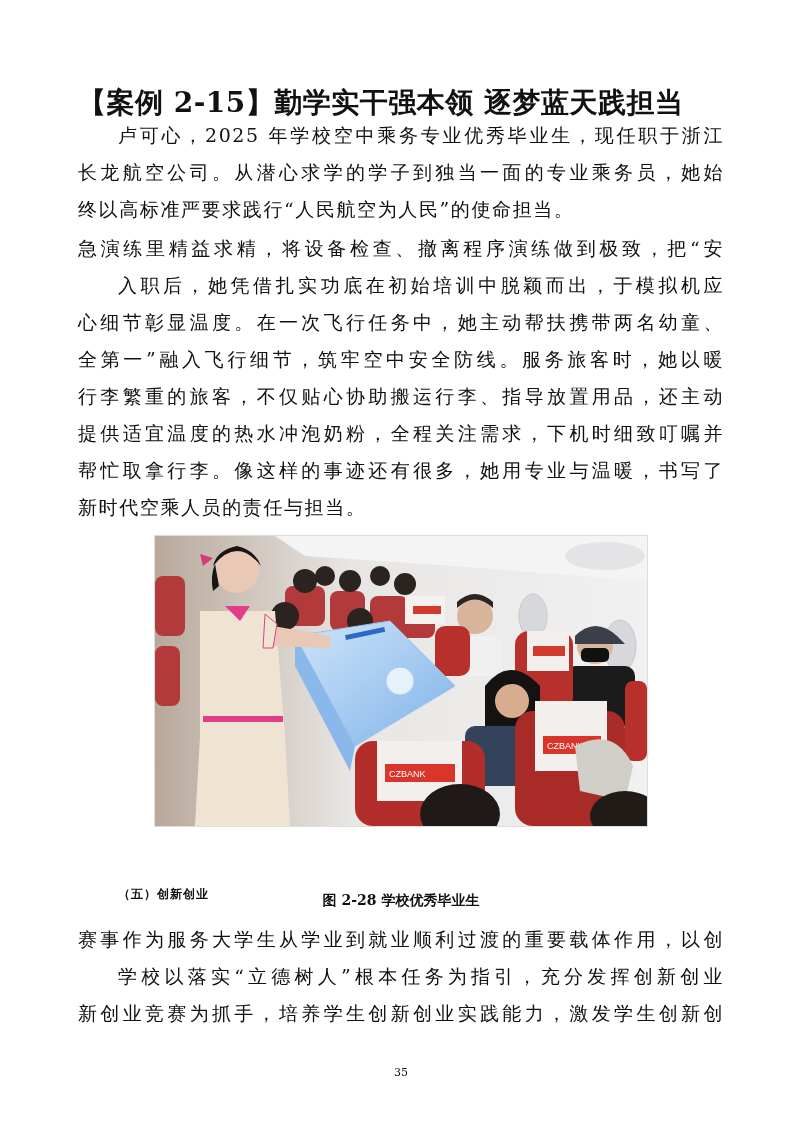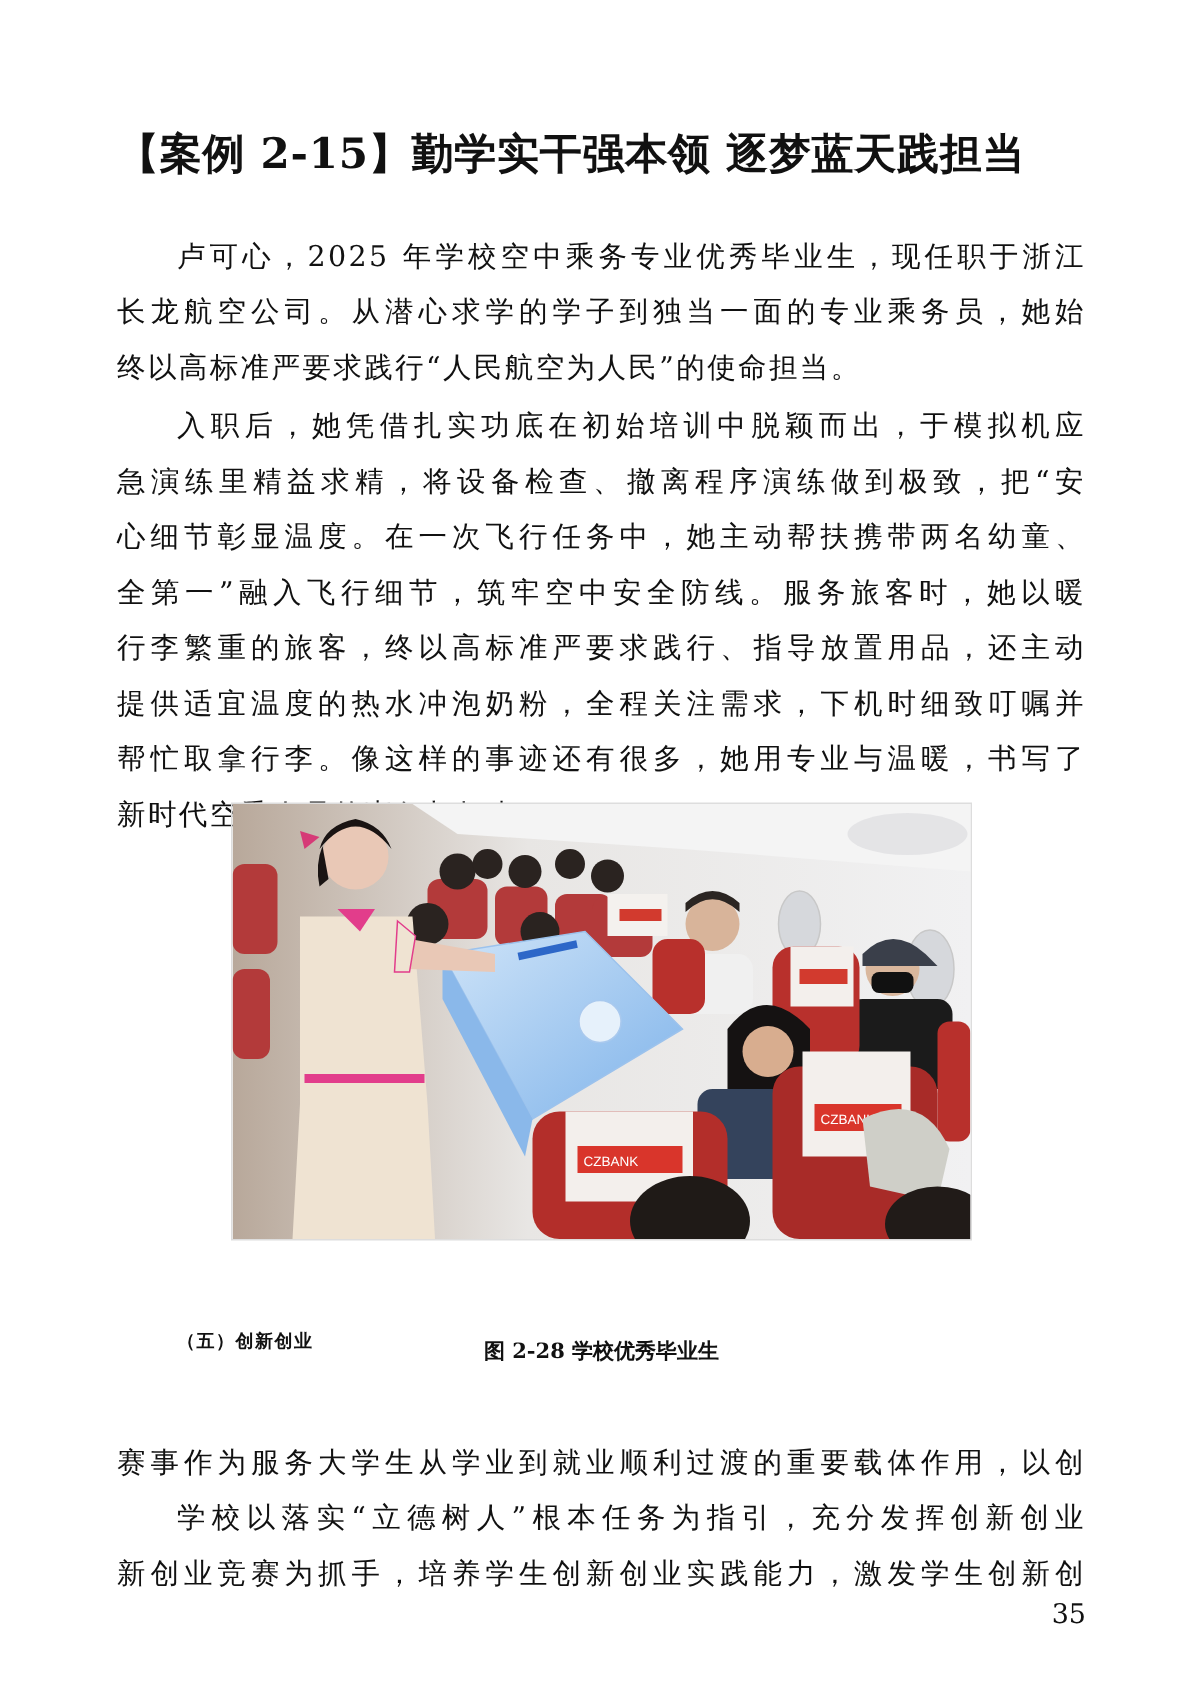--- a/index.html
+++ b/index.html
@@ -1,46 +1,46 @@
 <!DOCTYPE html>
 <html><head>
 <meta charset="utf-8">
 <style>
   html, body { margin:0; padding:0; background:#fff; }
   body { width:800px; height:1131px; position:relative; overflow:hidden;
          font-family:"DejaVu Serif","Liberation Serif",serif; color:#111; }
   .page { position:absolute; left:78px; top:0; width:646px; }
   .case-title { position:absolute; top:84px; left:0; font-size:28px; font-weight:bold; letter-spacing:0.5px; white-space:nowrap; }
-  .para { position:absolute; left:0; width:646px; font-size:19px; line-height:37px; text-align:justify; text-align-last:justify; letter-spacing:1.6px;margin-top:36px; }
+  .para { position:absolute; left:0; width:646px; font-size:19px; line-height:37px; text-align:justify; text-align-last:justify; letter-spacing:1.6px; }
   .para .line { display:block; white-space:nowrap; text-align:justify; text-align-last:justify; }
   .para .line.last { text-align-last:left; }
   .indent { padding-left:40px; }
   .photo { position:absolute; left:154px; top:535px; width:492px; height:290px; overflow:hidden; border:1px solid #ddd; }
   .caption { position:absolute; top:846px; left:0; width:646px; text-align:center; font-size:14px; font-weight:bold;margin-top:46px; }
   .section { position:absolute; top:886px; left:40px; font-size:12px; font-weight:bold; letter-spacing:1px; }
-  .page-num { position:absolute; top:1066px; left:0; width:646px; text-align:right; font-size:18px; }
+  .page-num { position:absolute; top:1066px; left:0; width:646px; text-align:center; font-size:11px; }
 </style>
 </head>
 <body>
 
 <div class="page">
   <div class="case-title">【案例 2-15】勤学实干强本领 逐梦蓝天践担当</div>
 
   <div class="para" style="top:117px;">
     <span class="line indent">卢可心，2025 年学校空中乘务专业优秀毕业生，现任职于浙江</span>
     <span class="line">长龙航空公司。从潜心求学的学子到独当一面的专业乘务员，她始</span>
     <span class="line last">终以高标准严要求践行“人民航空为人民”的使命担当。</span>
   </div>
 
   <div class="para" style="top:230px;">
+    <span class="line">急演练里精益求精，将设备检查、撤离程序演练做到极致，把“安</span>
     <span class="line indent">入职后，她凭借扎实功底在初始培训中脱颖而出，于模拟机应</span>
-    <span class="line">急演练里精益求精，将设备检查、撤离程序演练做到极致，把“安</span>
     <span class="line">心细节彰显温度。在一次飞行任务中，她主动帮扶携带两名幼童、</span>
     <span class="line">全第一”融入飞行细节，筑牢空中安全防线。服务旅客时，她以暖</span>
-    <span class="line">行李繁重的旅客，终以高标准严要求践行、指导放置用品，还主动</span>
+    <span class="line">行李繁重的旅客，不仅贴心协助搬运行李、指导放置用品，还主动</span>
     <span class="line">提供适宜温度的热水冲泡奶粉，全程关注需求，下机时细致叮嘱并</span>
     <span class="line">帮忙取拿行李。像这样的事迹还有很多，她用专业与温暖，书写了</span>
     <span class="line last">新时代空乘人员的责任与担当。</span>
   </div>
 
   <div class="caption">图 2-28 学校优秀毕业生</div>
   <div class="section">（五）创新创业</div>
 
   <div class="para" style="top:921px;">
     <span class="line">赛事作为服务大学生从学业到就业顺利过渡的重要载体作用，以创</span>

